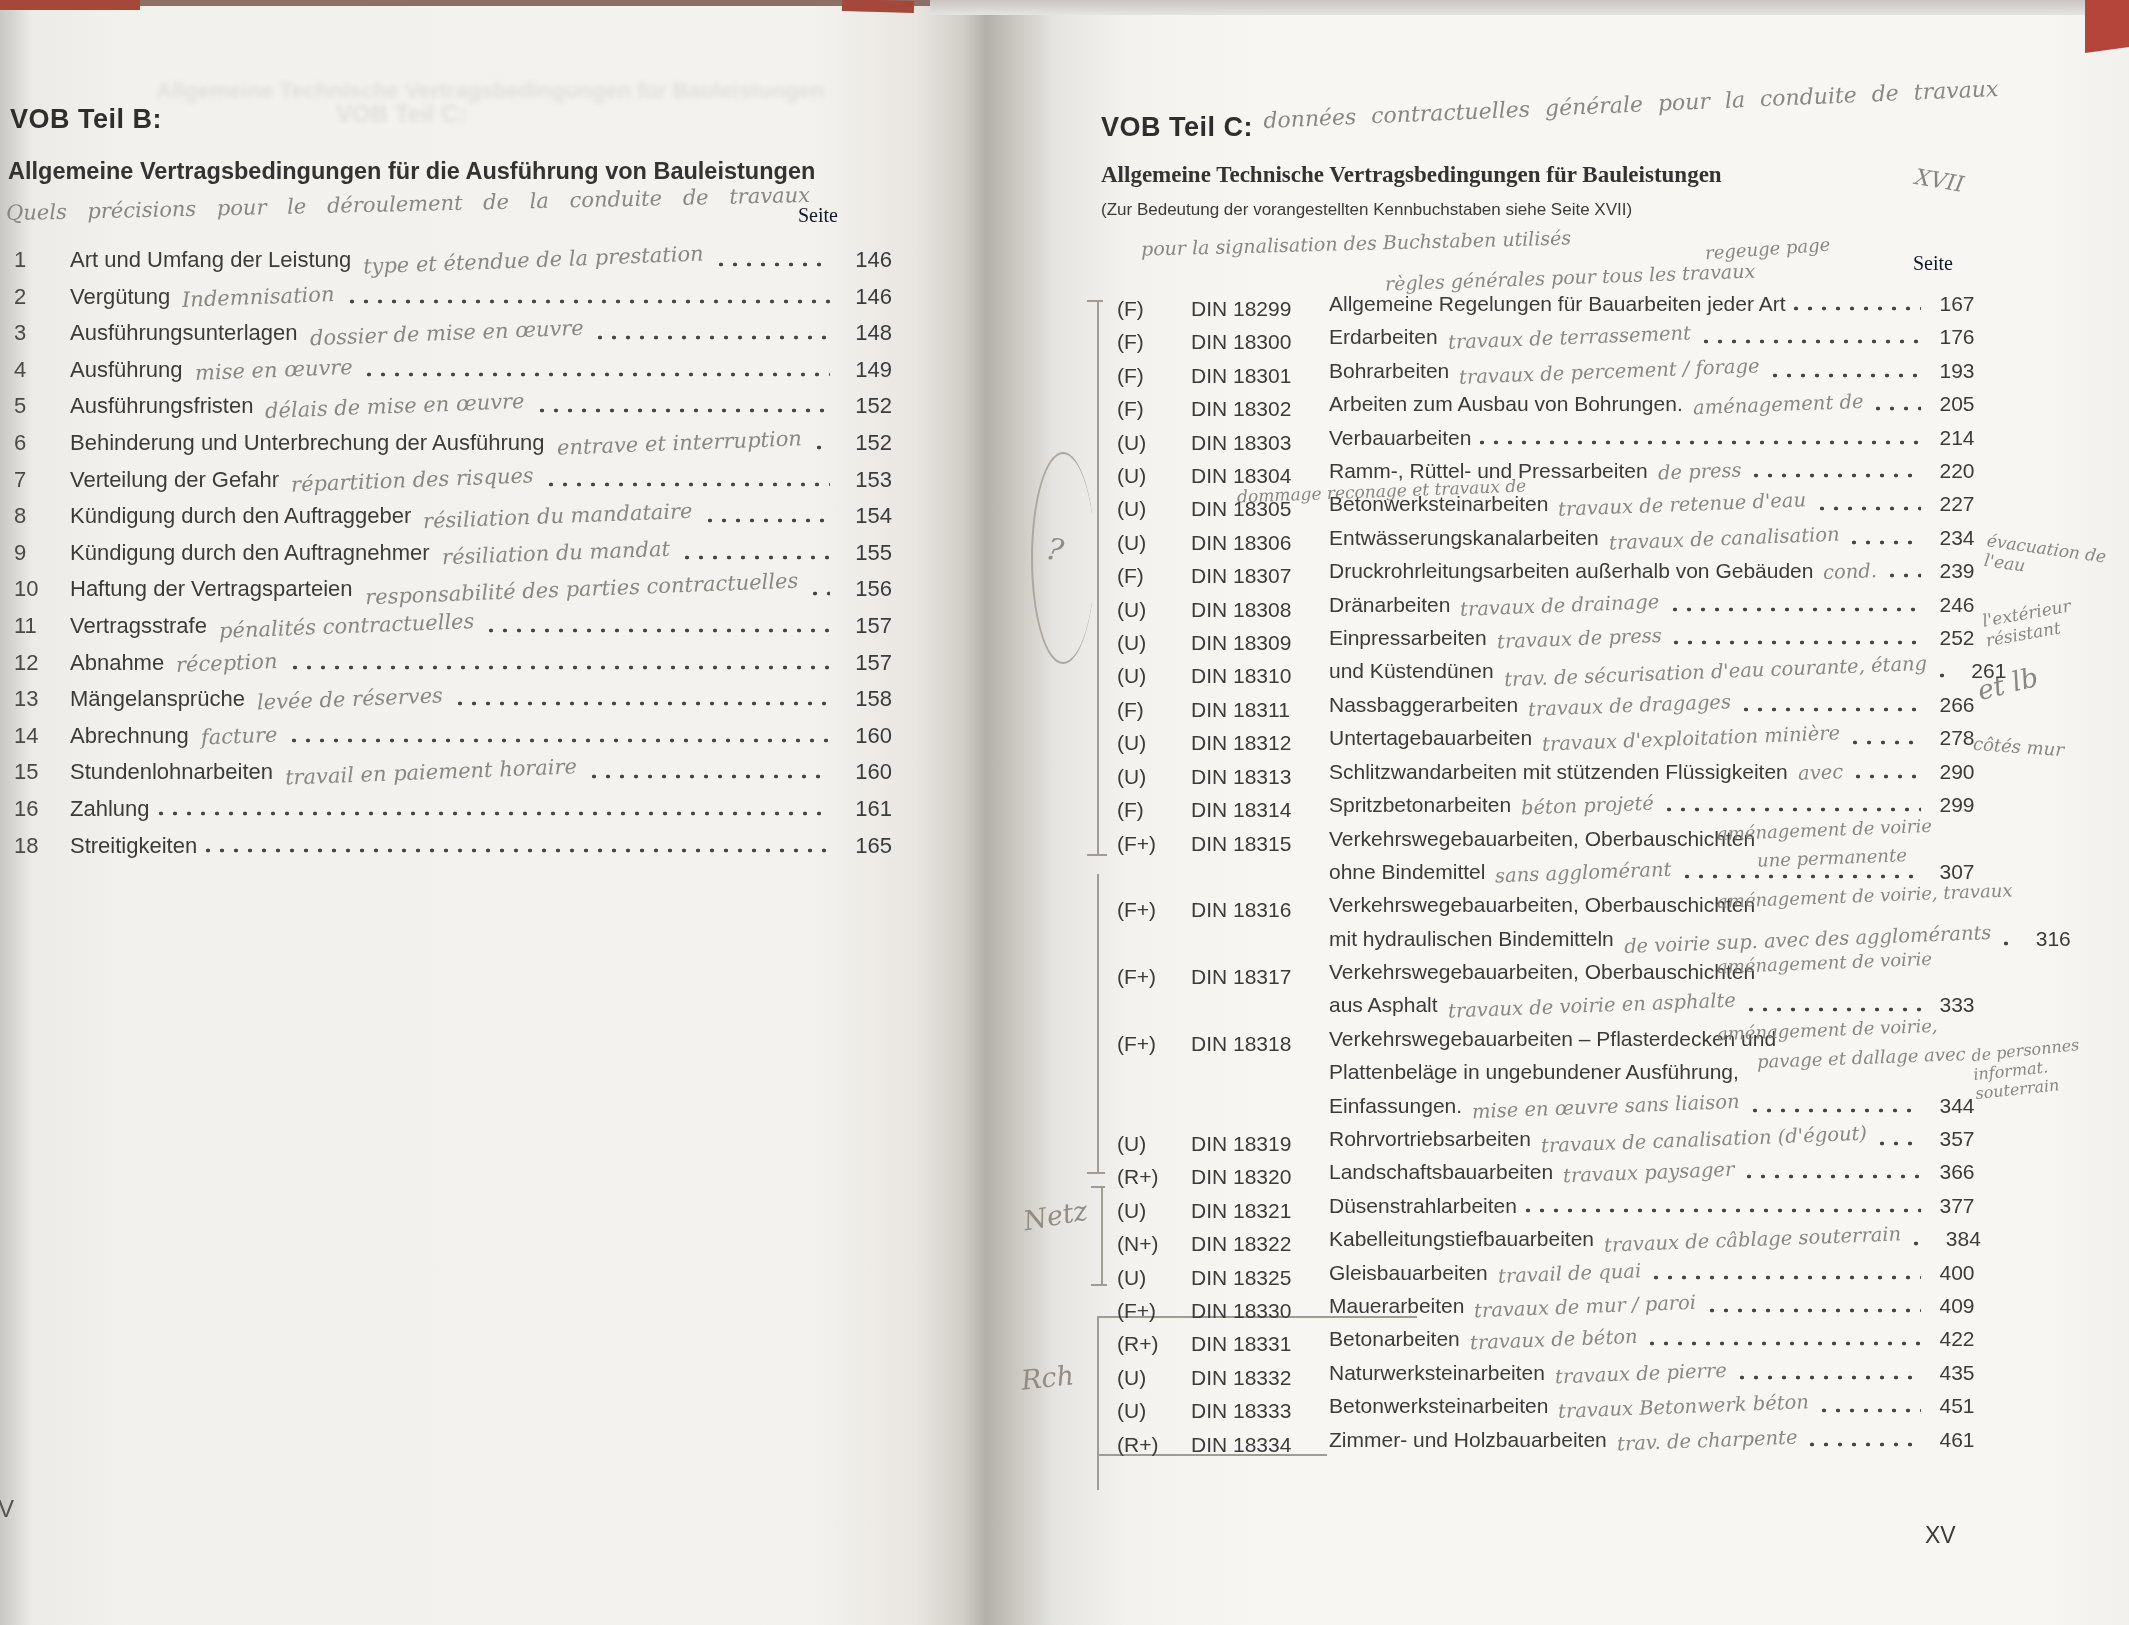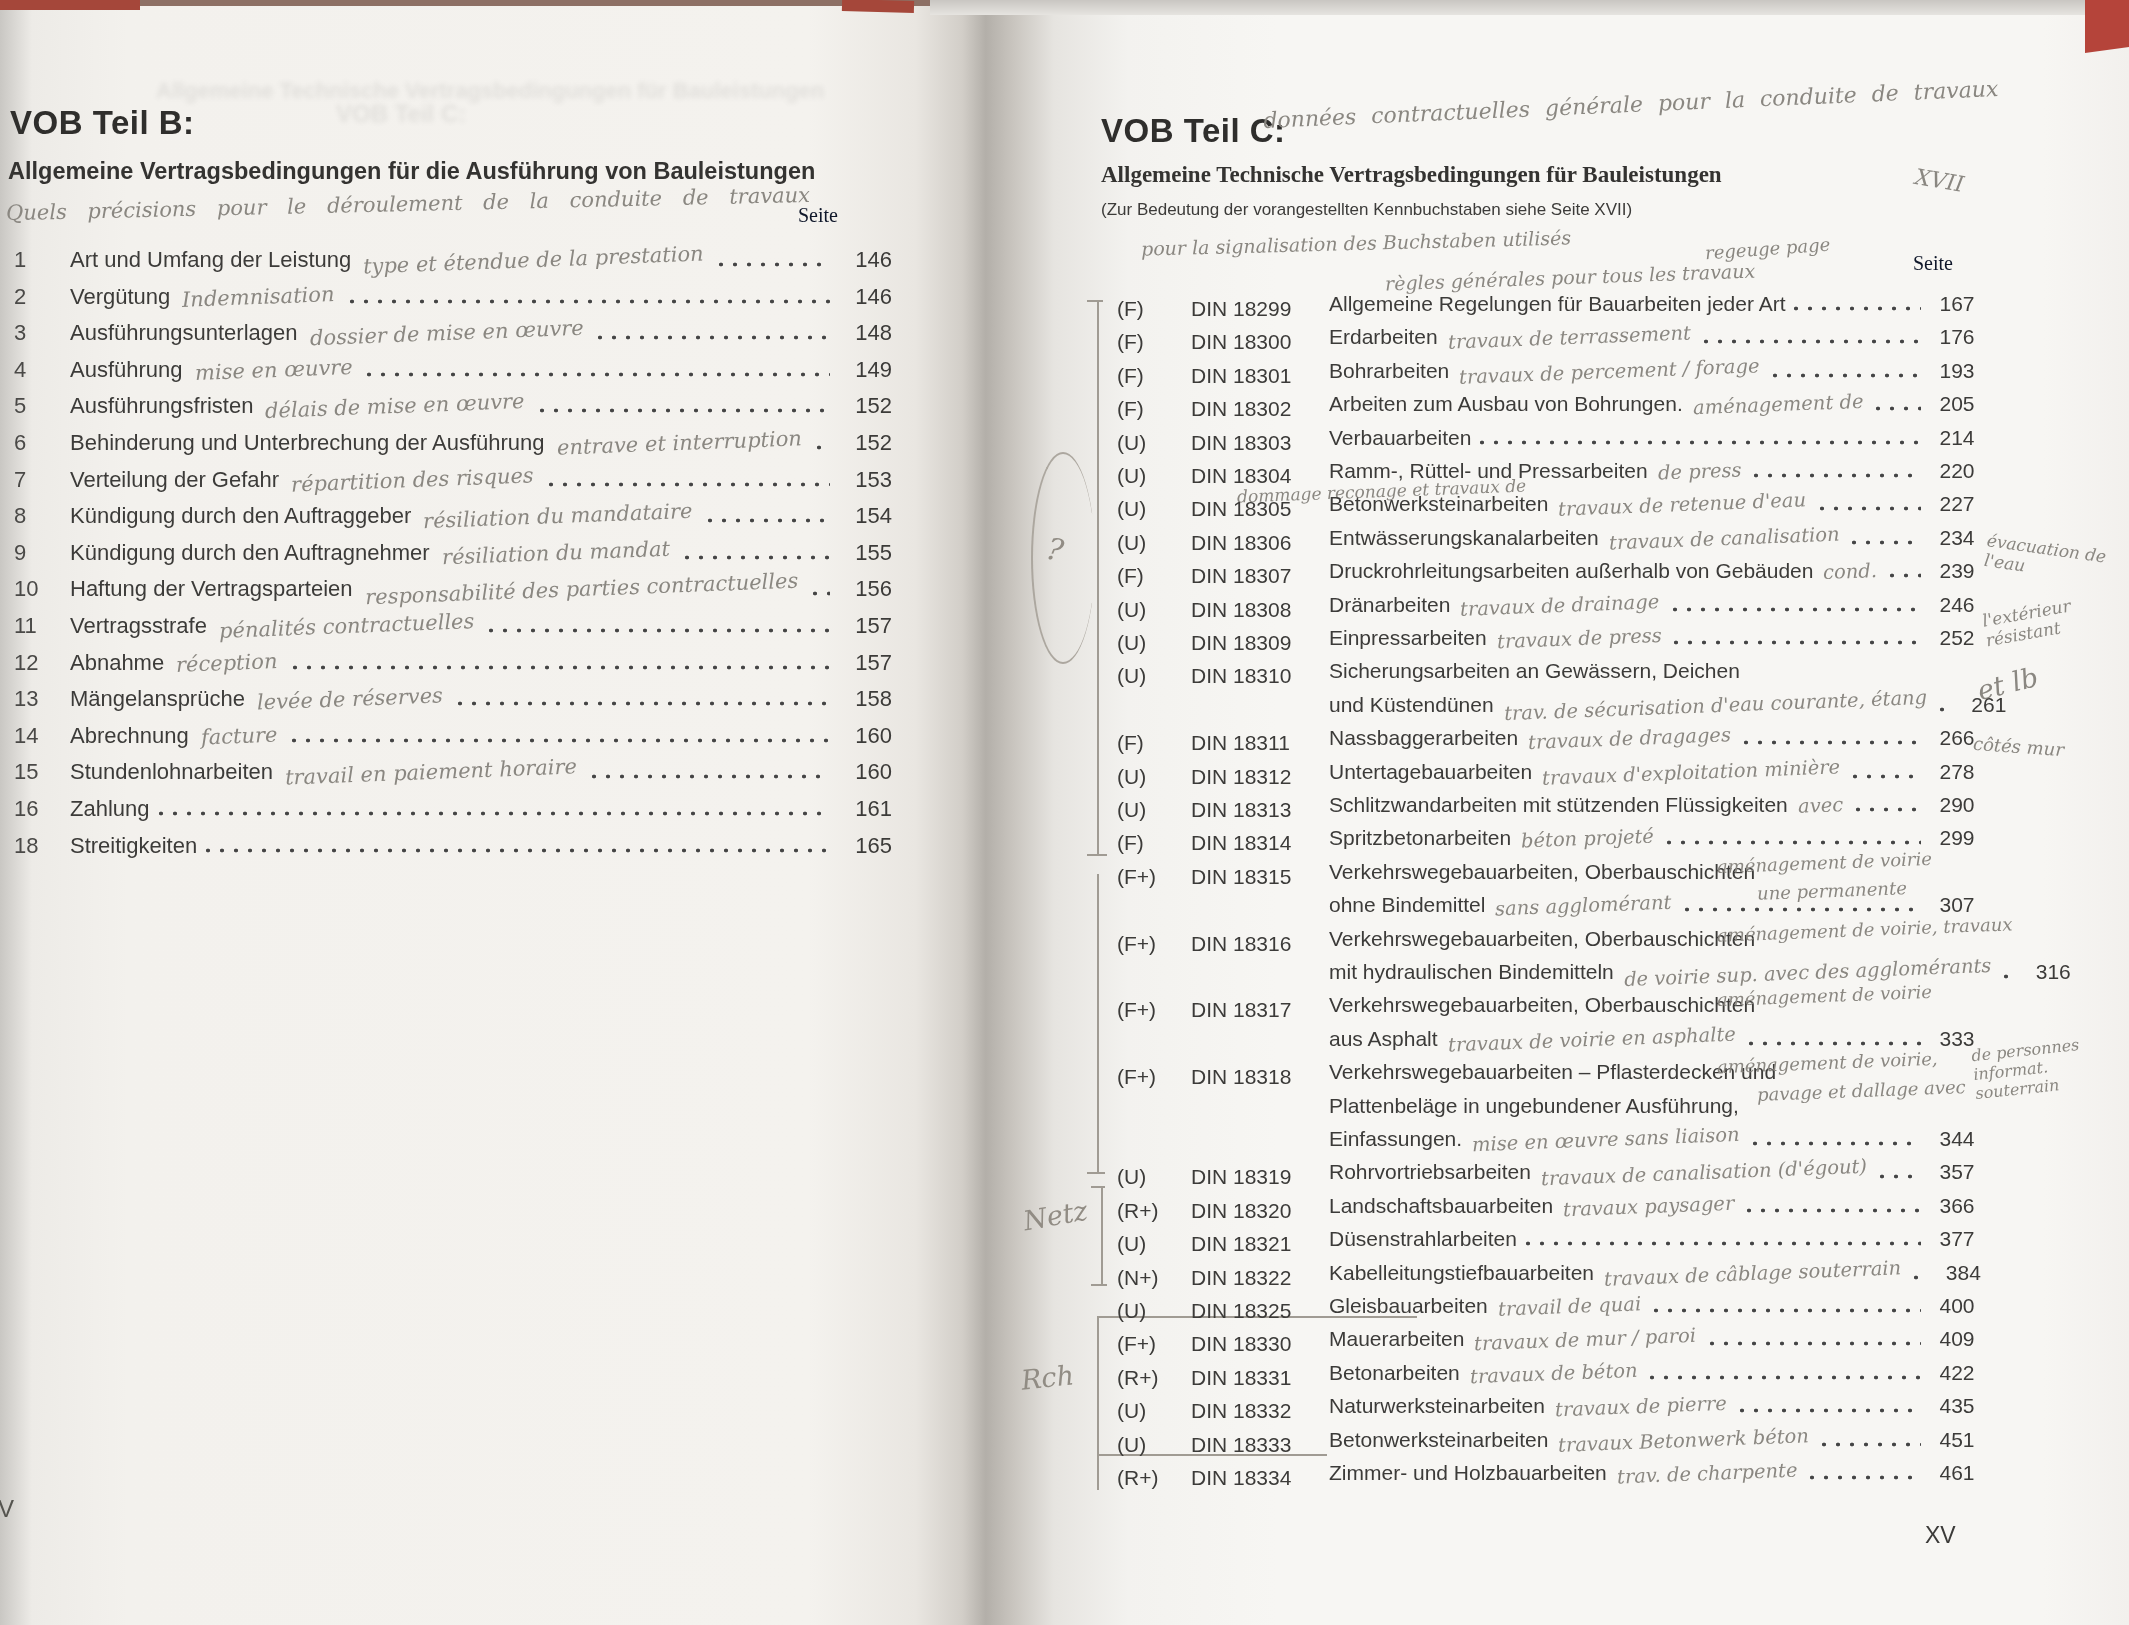--- a/index.html
+++ b/index.html
@@ -12,21 +12,21 @@
         #f4f2ee 38%, #e9e6e1 43%,
         #d2cec8 45.2%, #b3afa9 46.3%, #c9c5bf 47.6%,
         #e6e4e0 49.5%, #f3f2ef 53%,
         #f7f6f3 60%, #f7f6f3 96%, #f2f0ed 100%);
     color:#3c3b39;
   }
   .page{position:absolute;top:0;height:1625px;}
   #left-page{left:6px;width:925px;}
   #right-page{left:1085px;width:1044px;}
 
-  .print-title{font-weight:bold;font-size:33px;color:#2f2e2c;letter-spacing:.5px;}
+  .print-title{font-weight:bold;font-size:27px;color:#2f2e2c;letter-spacing:.5px;}
   .print-sub{font-weight:bold;font-size:23.5px;color:#343331;}
   .print-note{font-size:17px;color:#3c3b39;}
   .seite{font-size:20px;color:#0f172a;position:absolute;font-family:Liberation Serif, serif;}
 
   
   .hw{
     font-family:"DejaVu Serif",serif;font-style:italic;color:#8a8781;
     display:inline-block;white-space:nowrap;transform:rotate(-2.2deg);
   }
   .hw-abs{position:absolute;}
@@ -408,23 +408,20 @@
             <span class="dots"></span>
             <span class="rpage">252</span>
           </div>
         </div>
       </div>
       <div class="row">
         <span class="code">(U)</span>
         <span class="din">DIN 18310</span>
         <div class="titleblock">
           <div class="line">
-            <span class="t">Sicherungsarbeiten an Gewässern, Deichen</span>
-          </div>
-          <div class="line">
             <span class="t">und Küstendünen</span>
             <span class="hw rhw">trav. de sécurisation d'eau courante, étang</span>
             <span class="dots"></span>
             <span class="rpage">261</span>
           </div>
         </div>
       </div>
       <div class="row">
         <span class="code">(F)</span>
         <span class="din">DIN 18311</span>

